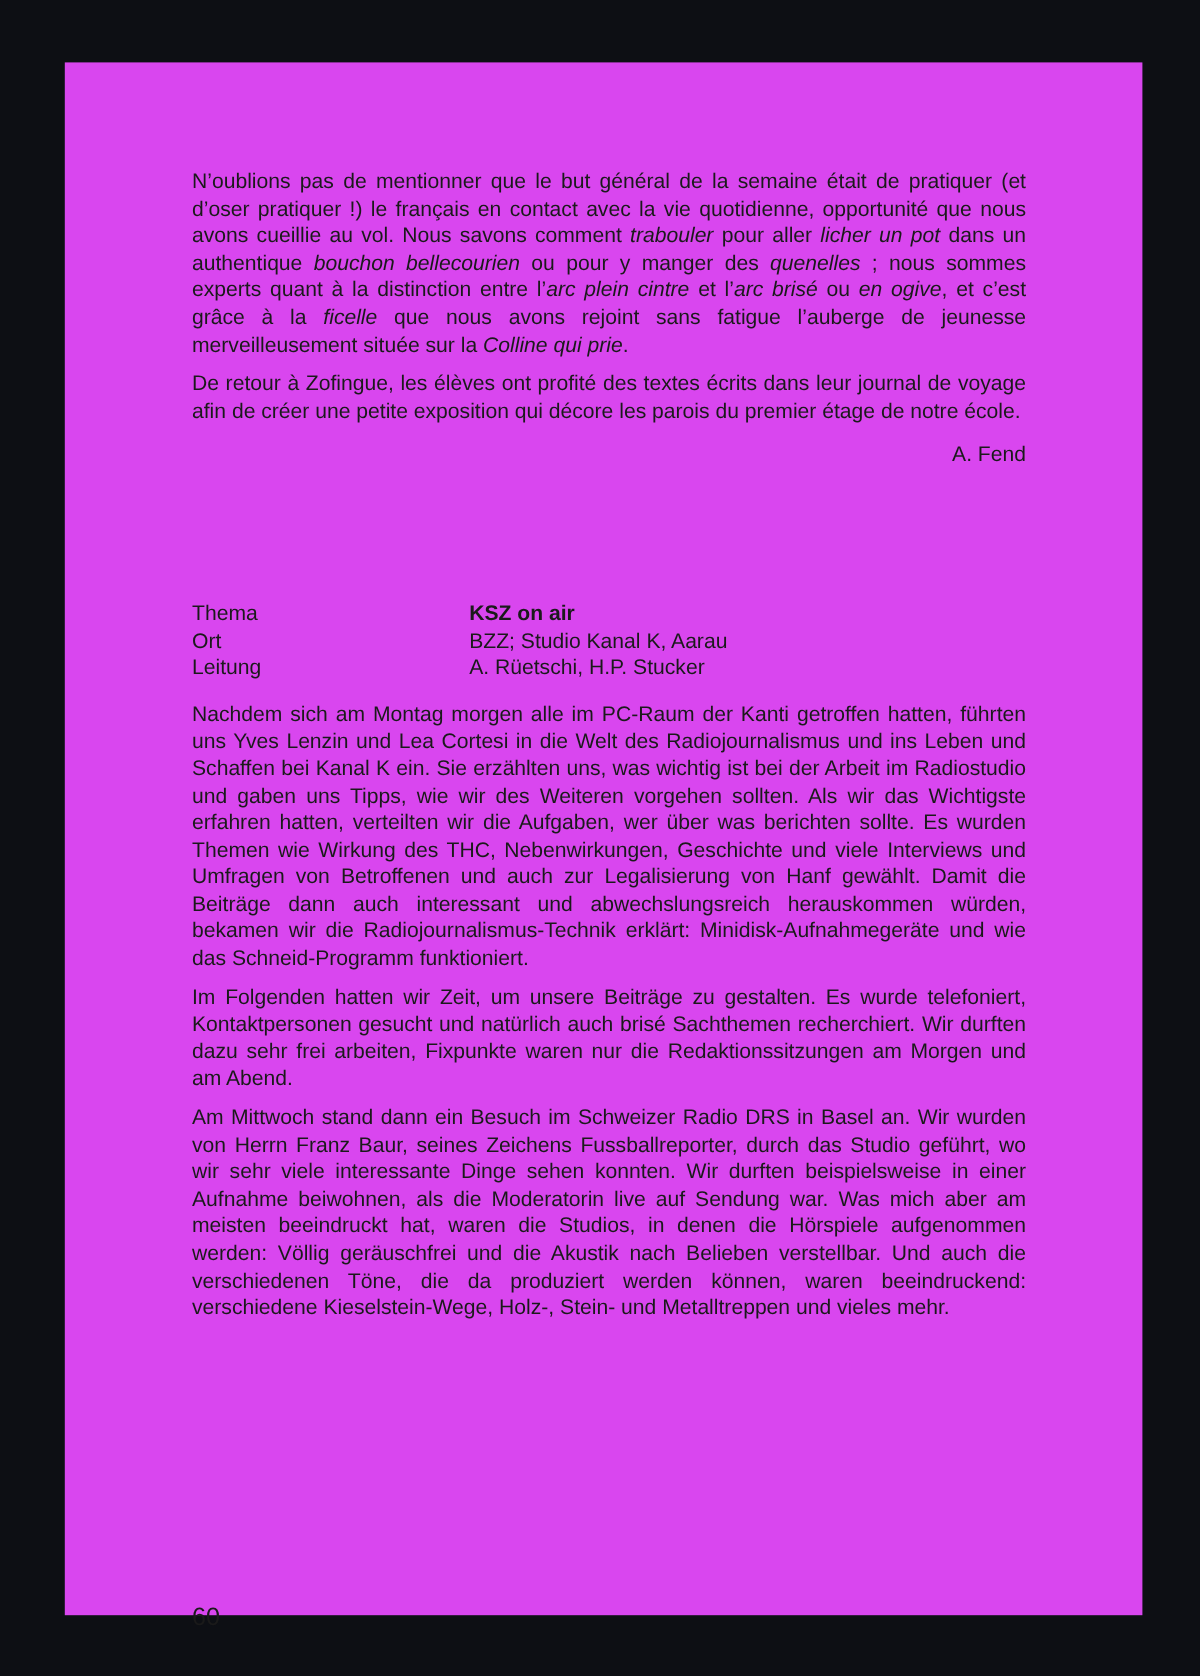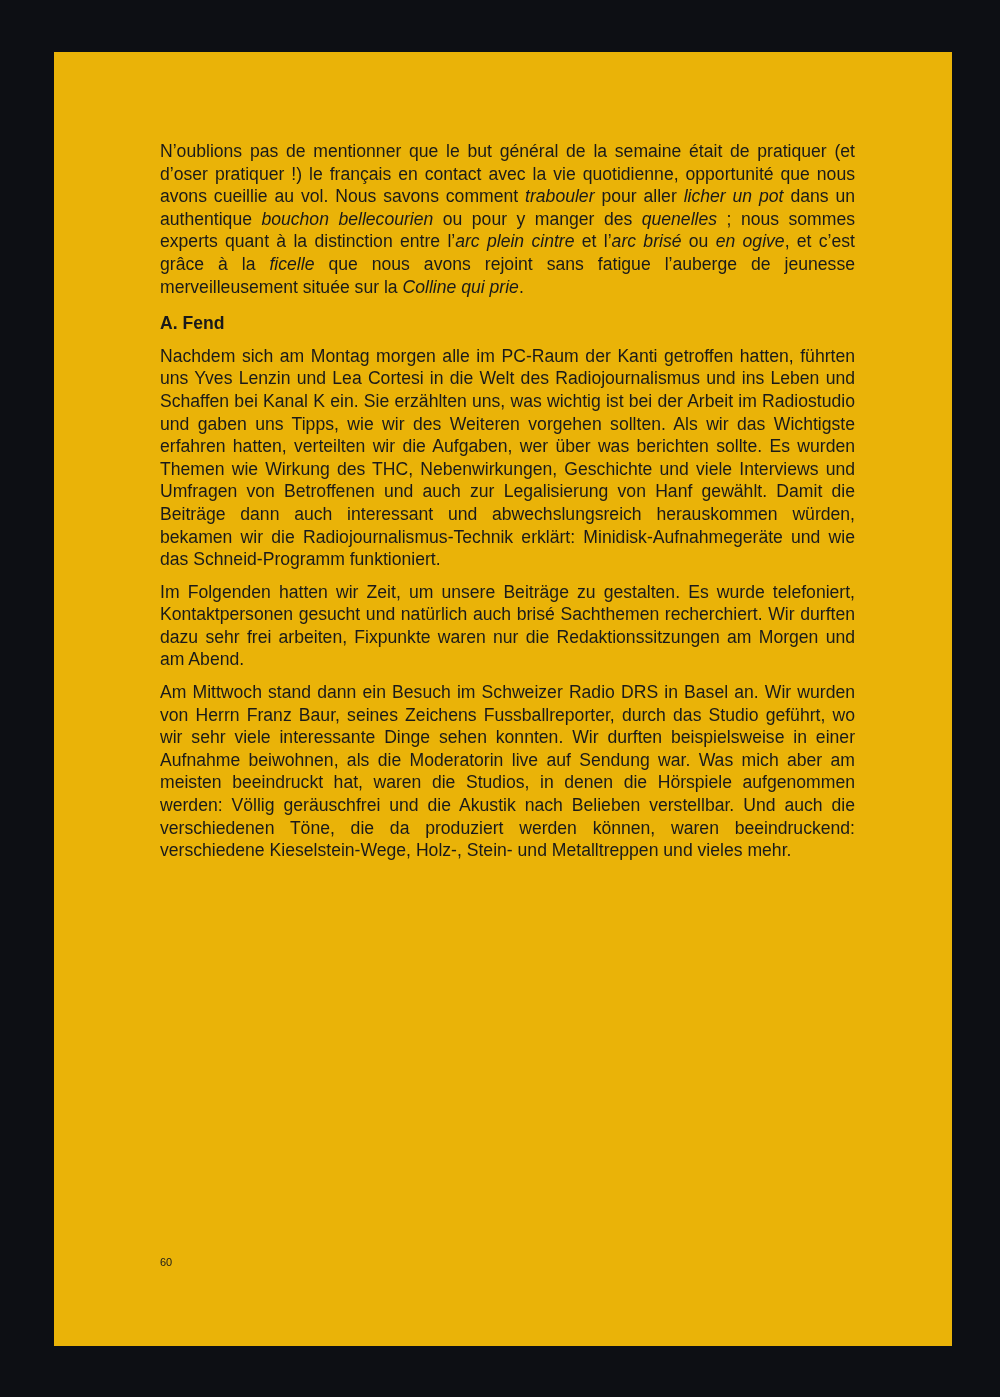--- a/index.html
+++ b/index.html
@@ -7,68 +7,82 @@
     width: 1000px; height: 1397px;
     background: #0d0f14;
     position: relative;
     overflow: hidden;
     font-family: "Liberation Sans", sans-serif;
   }
   .page {
     position: absolute;
     left: 54px; top: 52px;
     width: 898px; height: 1294px;
-    background: #eab308;
+    background: #d946ef;
   }
   .content {
     position: absolute;
     left: 106px; top: 88px;
     width: 695px;
     color: #1a1a1a;
     font-size: 17.6px;
     line-height: 22.6px;
   }
   p {
     margin: 0 0 10px 0;
     text-align: justify;
     hyphens: none;
   }
   .signature {
-    text-align: left;
+    text-align: right;
     margin-top: 14px;
-    font-weight: bold;
   }
   .info-table {
     margin-top: 110px;
     margin-bottom: 16px;
   }
   .info-row {
     display: flex;
     line-height: 22.6px;
   }
   .info-label { width: 231px; flex: none; }
   .info-value { flex: 1; }
   .info-value.bold { font-weight: bold; }
   .page-number {
     position: absolute;
-    left: 106px; top: 1204px;
-    font-size: 11px;
+    left: 106px; top: 1284px;
+    font-size: 21px;
     color: #1a1a1a;
   }
   em { font-style: italic; }
 </style>
 </head>
 <body>
 
 <div class="page">
   <div class="content">
 
     <p id="fr-p0"><span>N’oublions pas de mentionner que le but général de la semaine était de pratiquer (et d’oser pratiquer !) le français en contact avec la vie quotidienne, opportunité que nous avons cueillie au vol. Nous savons comment </span><em>trabouler</em><span> pour aller </span><em>licher un pot</em><span> dans un authentique </span><em>bouchon bellecourien</em><span> ou pour y manger des </span><em>quenelles</em><span> ; nous sommes experts quant à la distinction entre l’</span><em>arc plein cintre</em><span> et l’</span><em>arc brisé</em><span> ou </span><em>en ogive</em><span>, et c’est grâce à la </span><em>ficelle</em><span> que nous avons rejoint sans fatigue l’auberge de jeunesse merveilleusement située sur la </span><em>Colline qui prie</em><span>.</span></p>
+    <p>De retour à Zofingue, les élèves ont profité des textes écrits dans leur journal de voyage afin de créer une petite exposition qui décore les parois du premier étage de notre école.</p>
     <p class="signature">A. Fend</p>
 
+    <div class="info-table">
+      <div class="info-row">
+        <span class="info-label">Thema</span>
+        <span class="info-value bold">KSZ on air</span>
+      </div>
+      <div class="info-row">
+        <span class="info-label">Ort</span>
+        <span class="info-value">BZZ; Studio Kanal K, Aarau</span>
+      </div>
+      <div class="info-row">
+        <span class="info-label">Leitung</span>
+        <span class="info-value">A. Rüetschi, H.P. Stucker</span>
+      </div>
+    </div>
 
     <p>Nachdem sich am Montag morgen alle im PC-Raum der Kanti getroffen hatten, führten uns Yves Lenzin und Lea Cortesi in die Welt des Radiojournalismus und ins Leben und Schaffen bei Kanal K ein. Sie erzählten uns, was wichtig ist bei der Arbeit im Radiostudio und gaben uns Tipps, wie wir des Weiteren vorgehen sollten. Als wir das Wichtigste erfahren hatten, verteilten wir die Aufgaben, wer über was berichten sollte. Es wurden Themen wie Wirkung des THC, Nebenwirkungen, Geschichte und viele Interviews und Umfragen von Betroffenen und auch zur Legalisierung von Hanf gewählt. Damit die Beiträge dann auch interessant und abwechslungsreich herauskommen würden, bekamen wir die Radiojournalismus-Technik erklärt: Minidisk-Aufnahmegeräte und wie das Schneid-Programm funktioniert.</p>
     <p>Im Folgenden hatten wir Zeit, um unsere Beiträge zu gestalten. Es wurde telefoniert, Kontaktpersonen gesucht und natürlich auch brisé Sachthemen recherchiert. Wir durften dazu sehr frei arbeiten, Fixpunkte waren nur die Redaktionssitzungen am Morgen und am Abend.</p>
     <p>Am Mittwoch stand dann ein Besuch im Schweizer Radio DRS in Basel an. Wir wurden von Herrn Franz Baur, seines Zeichens Fussballreporter, durch das Studio geführt, wo wir sehr viele interessante Dinge sehen konnten. Wir durften beispielsweise in einer Aufnahme beiwohnen, als die Moderatorin live auf Sendung war. Was mich aber am meisten beeindruckt hat, waren die Studios, in denen die Hörspiele aufgenommen werden: Völlig geräuschfrei und die Akustik nach Belieben verstellbar. Und auch die verschiedenen Töne, die da produziert werden können, waren beeindruckend: verschiedene Kieselstein-Wege, Holz-, Stein- und Metalltreppen und vieles mehr.</p>
   </div>
 
   <div class="page-number">60</div>
 </div>
 
 </body></html>

